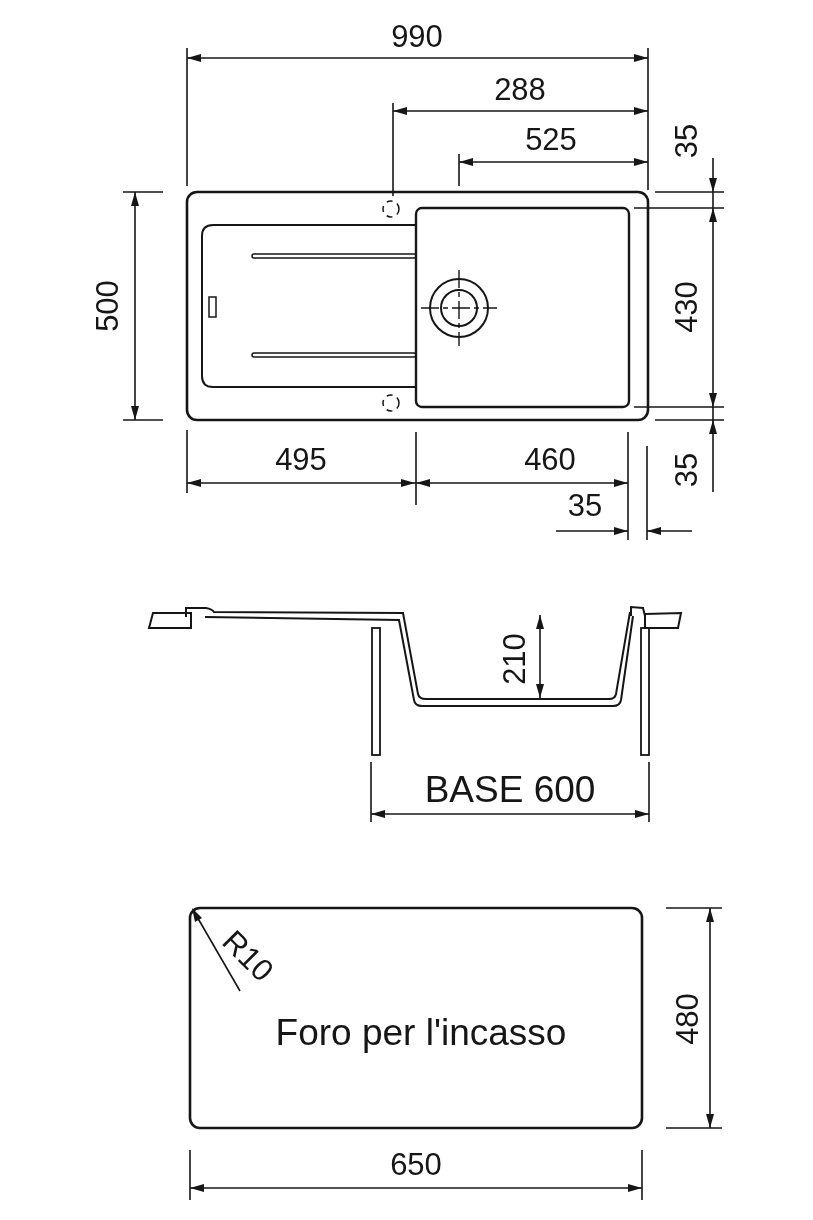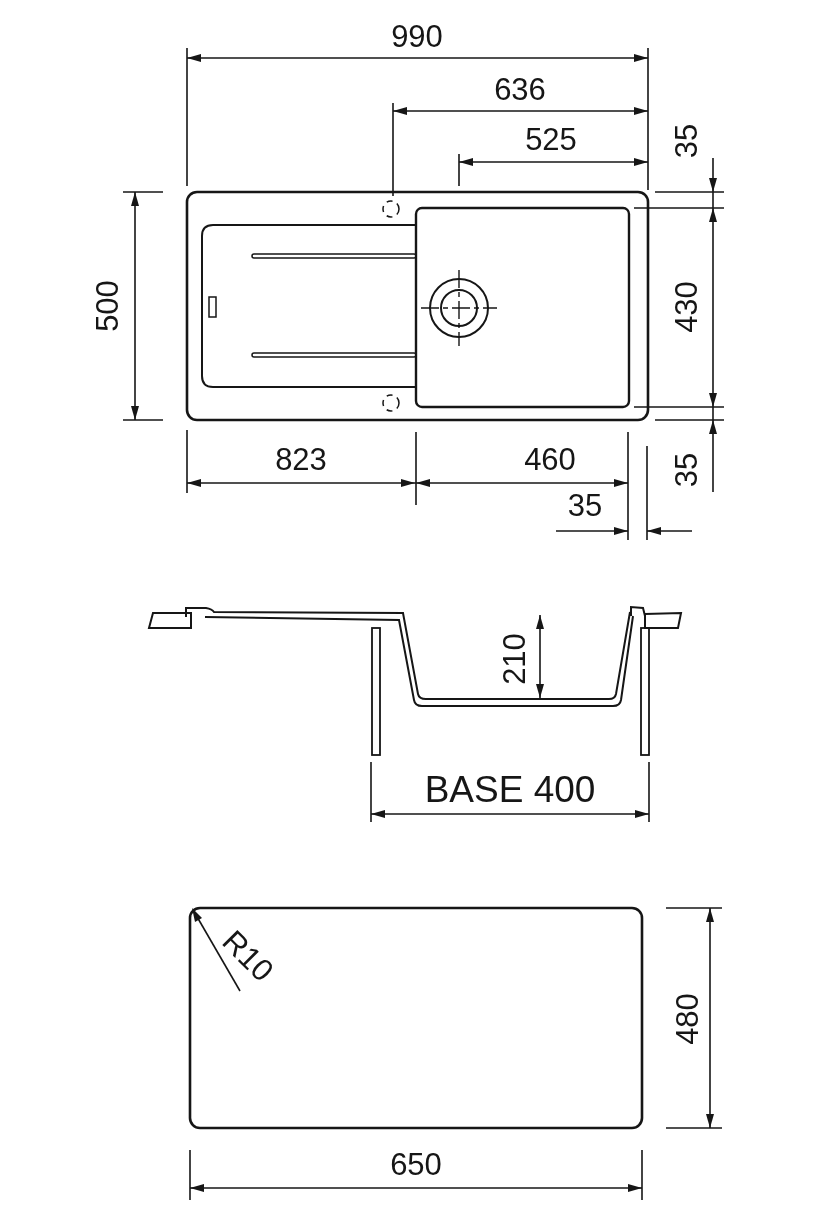--- a/index.html
+++ b/index.html
@@ -166,28 +166,29 @@
         <line x1="190" y1="1150" x2="190" y2="1200"></line>
         <line x1="642" y1="1150" x2="642" y2="1200"></line>
         <line x1="190" y1="1188" x2="642" y2="1188"></line>
         <polygon points="190,1188 204,1184 204,1192" fill="#161616" stroke="none"></polygon>
         <polygon points="642,1188 628,1184 628,1192" fill="#161616" stroke="none"></polygon>
       </g>
     </g>
   </svg>
 
   <div class="lbl" style="left:417px;top:36px;">990</div>
-  <div class="lbl" style="left:520px;top:89px;">636</div>
+  <div class="lbl" style="left:520px;top:89px;">288</div>
   <div class="lbl" style="left:551px;top:139px;">525</div>
   <div class="lbl rot" style="left:686px;top:141px;">35</div>
   <div class="lbl rot" style="left:107px;top:306px;">500</div>
   <div class="lbl rot" style="left:686px;top:307px;">430</div>
-  <div class="lbl" style="left:301px;top:459px;">823</div>
+  <div class="lbl" style="left:301px;top:459px;">495</div>
   <div class="lbl" style="left:522px;top:459px;margin-left:28px;">460</div>
   <div class="lbl rot" style="left:686px;top:470px;">35</div>
   <div class="lbl" style="left:585px;top:505px;">35</div>
   <div class="lbl rot" style="left:514px;top:659px;">210</div>
-  <div class="lbl big" style="left:510px;top:789px;">BASE 400</div>
+  <div class="lbl big" style="left:510px;top:789px;">BASE 600</div>
   <div class="lbl r45" style="left:248px;top:956px;">R10</div>
+  <div class="lbl big" style="left:421px;top:1032px;">Foro per l'incasso</div>
   <div class="lbl rot" style="left:687px;top:1019px;">480</div>
   <div class="lbl" style="left:416px;top:1164px;">650</div>
 
 </div>
 
 </body></html>

